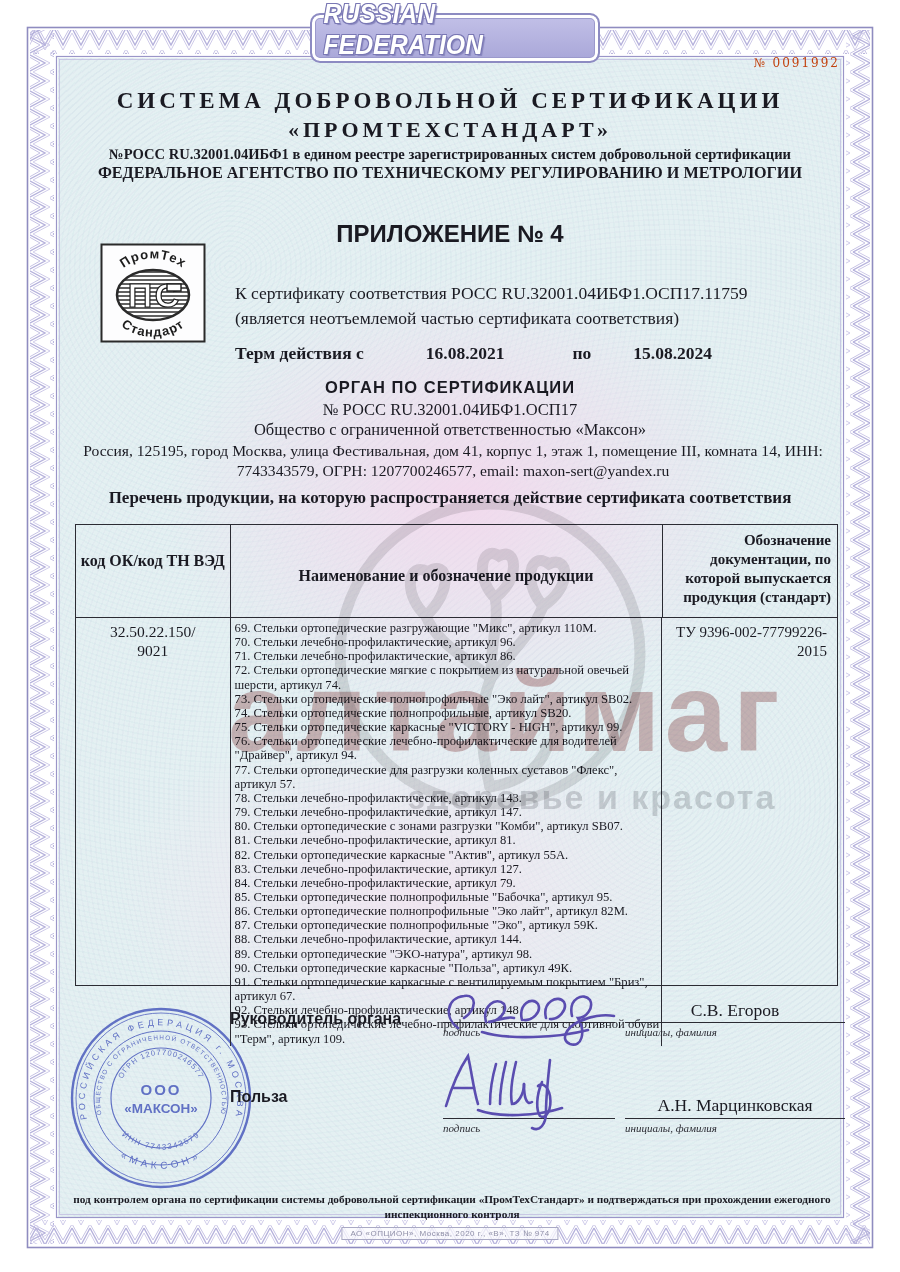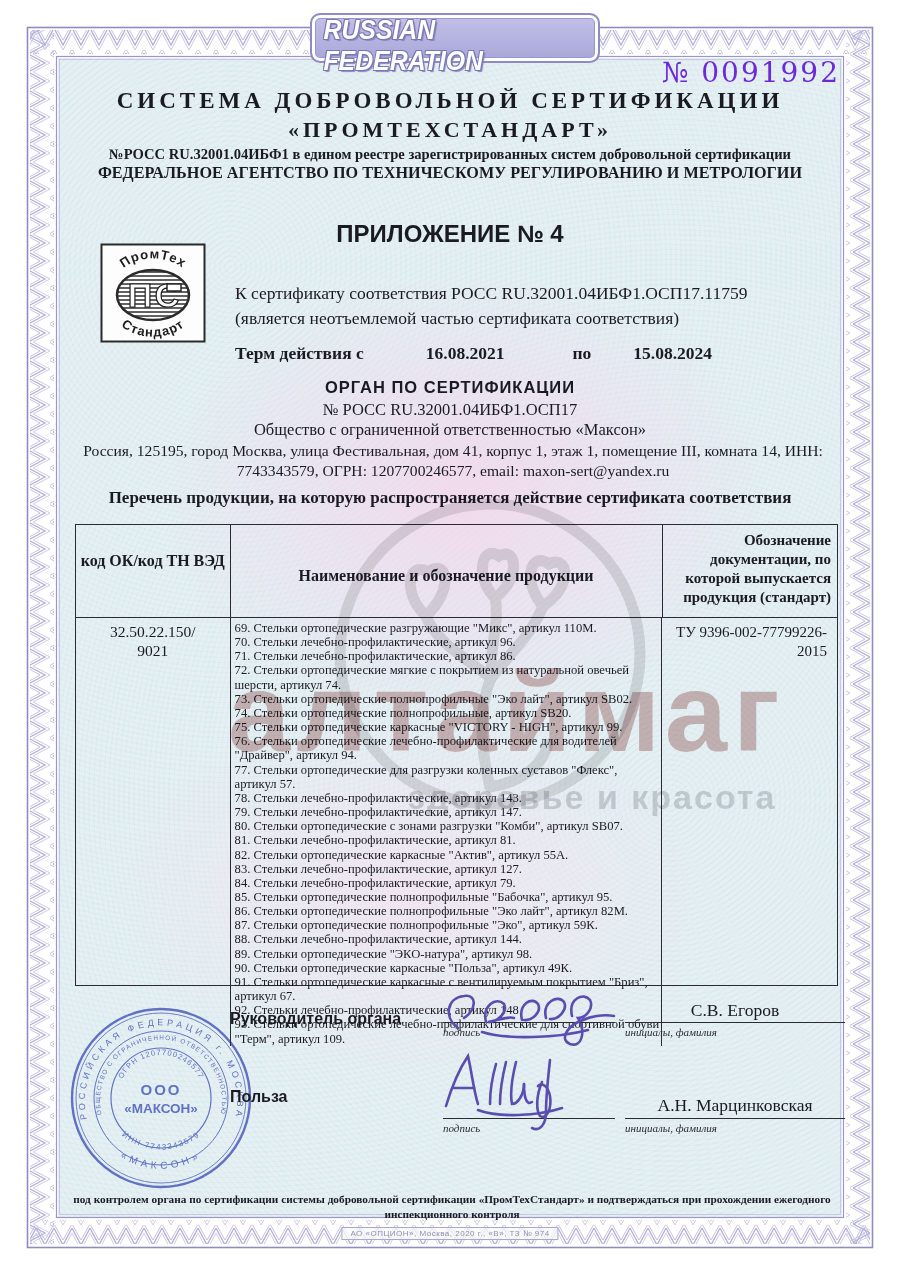--- a/index.html
+++ b/index.html
@@ -10,26 +10,26 @@
     background:
       radial-gradient(ellipse 430px 320px at 52% 38%, rgba(244,214,236,.85), rgba(244,214,236,0) 70%),
       radial-gradient(ellipse 420px 260px at 45% 72%, rgba(246,226,240,.7), rgba(246,226,240,0) 70%),
       repeating-radial-gradient(circle at 22% 18%, rgba(120,185,195,.055) 0 1.5px, transparent 1.5px 5px),
       repeating-radial-gradient(circle at 78% 64%, rgba(170,140,200,.05) 0 1.5px, transparent 1.5px 5px),
       linear-gradient(#e4f0f2,#e4f0f2);}
   .content{position:absolute;left:0;top:0;width:900px;height:1272px;z-index:3;}
   .banner{position:absolute;left:310px;top:13px;width:286px;height:46px;z-index:4;
     background:linear-gradient(#c3c1e8,#a8a6d8);border:2px solid #8d8bc2;border-radius:10px;
     box-shadow:inset 0 0 0 3px #ffffff, inset 0 0 0 4px #9b99cc;
-    display:flex;align-items:flex-start;justify-content:center;}
+    display:flex;align-items:flex-end;justify-content:center;}
   .banner span{font-family:"Liberation Sans",sans-serif;font-weight:bold;font-style:italic;
     font-size:27px;letter-spacing:0px;color:#ffffff;transform:scaleX(.92);
     text-shadow:-1px -1px 0 #7a78b4,1px -1px 0 #7a78b4,-1px 1px 0 #7a78b4,1px 1px 0 #7a78b4,2px 2px 1px #8886be;}
-  .doc-number{position:absolute;right:60px;top:56px;font-size:28px;letter-spacing:2px;
-    color:#6d28d9;font-family:"DejaVu Serif",serif;}
+  .doc-number{position:absolute;right:60px;top:56px;font-size:12px;letter-spacing:2px;
+    color:#c2410c;font-family:"DejaVu Serif",serif;}
   .t-center{position:absolute;left:60px;right:60px;text-align:center;}
   .h-line1{top:88px;font-size:23px;font-weight:bold;letter-spacing:4px;}
   .h-line2{top:117px;font-size:22px;font-weight:bold;letter-spacing:4px;}
   .h-line3{top:146px;font-size:14.6px;font-weight:bold;}
   .h-line4{top:164px;font-size:16.2px;font-weight:bold;}
   .appendix-title{top:220px;font-family:"Liberation Sans",sans-serif;font-size:24px;font-weight:bold;}
   .logo-box{position:absolute;left:100px;top:243px;}
   .cert-line1{position:absolute;left:235px;top:283px;font-size:17.5px;}
   .cert-line2{position:absolute;left:235px;top:308px;font-size:17.5px;}
   .validity{position:absolute;left:235px;top:343px;font-size:17.5px;display:flex;}

